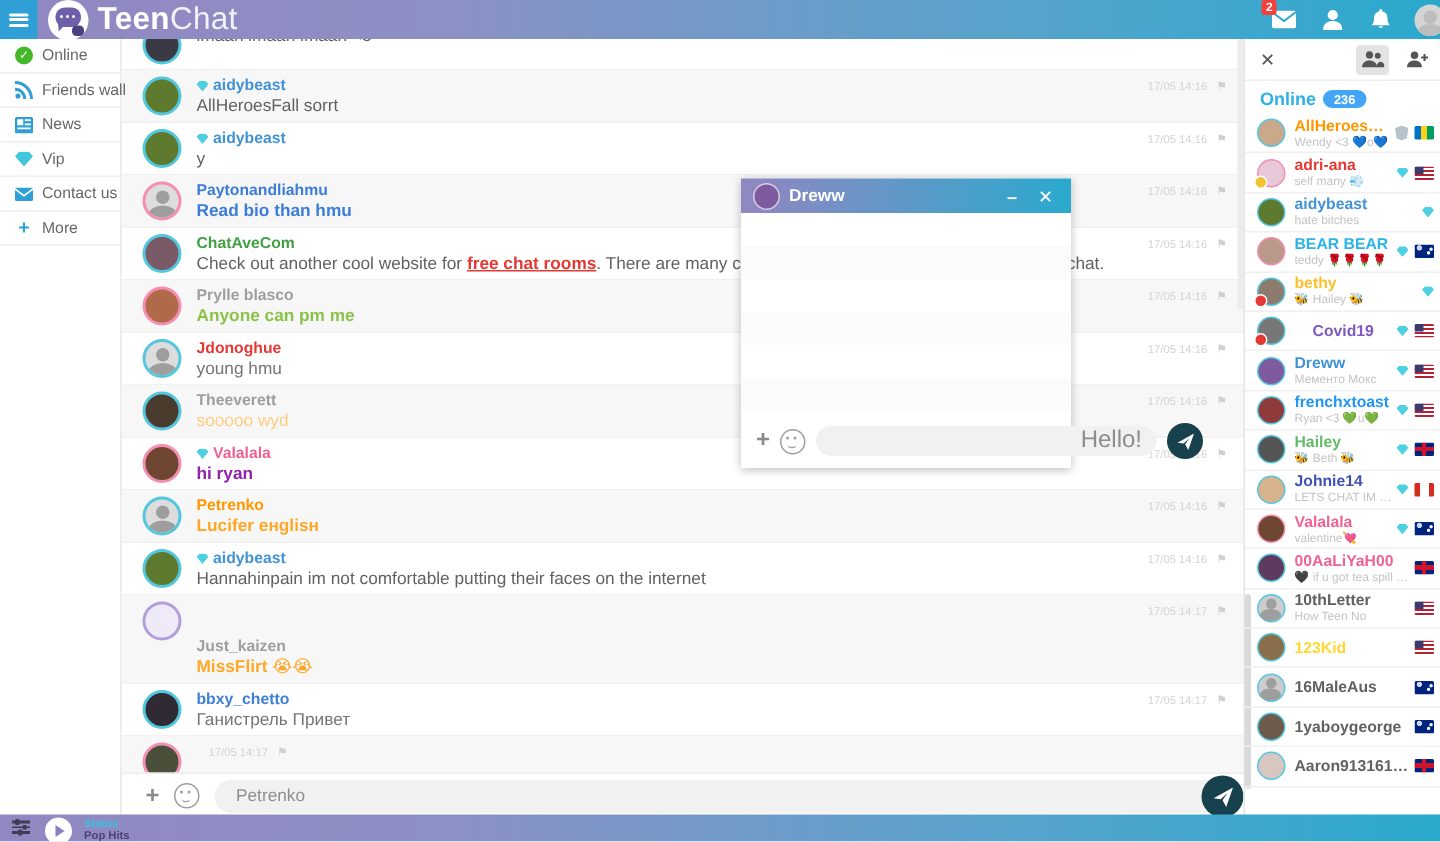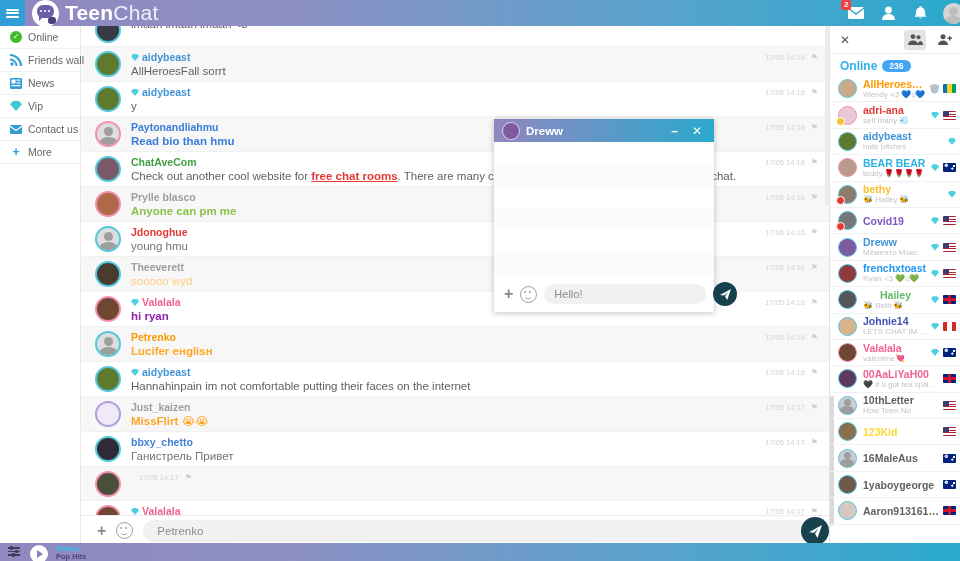--- a/index.html
+++ b/index.html
@@ -109,21 +109,21 @@
 
   
   .popup{position:absolute;left:494px;top:119px;width:220px;height:193px;z-index:40;background:#fff;
          box-shadow:0 1px 6px rgba(0,0,0,.25);display:flex;flex-direction:column;}
   .p-head{height:23px;background:linear-gradient(90deg,#9187c1,#2aa9cd);display:flex;align-items:center;padding:0 8px;gap:6px;flex:0 0 auto;}
   .p-avatar{width:16px;height:16px;border-radius:50%;background:#7e5a9e;border:1px solid rgba(255,255,255,.7);}
   .p-title{color:#fff;font-size:11.5px;font-weight:bold;flex:1;}
   .p-min,.p-close{color:#fff;font-size:12px;font-weight:bold;cursor:pointer;padding:0 4px;line-height:1;}
   .p-body{flex:1;background:repeating-linear-gradient(180deg,#fff 0 22px,#fbfbfb 22px 44px);}
   .p-foot{flex:0 0 auto;height:36px;display:flex;align-items:center;gap:7px;padding:0 6px 0 10px;background:#fff;}
-  .p-foot .pill-input{height:20px;font-size:11px;padding:0 10px;}
+  .p-foot .pill-input{height:20px;font-size:16px;padding:0 10px;text-align:right;}
   .p-send{width:24px;height:24px;border-radius:50%;background:#16414d;border:none;cursor:pointer;display:flex;align-items:center;justify-content:center;flex:0 0 auto;}
 
   
   .music{position:absolute;left:0;right:0;bottom:0;height:16px;z-index:55;
          background:linear-gradient(90deg,#9187c1 0%,#8d90c4 30%,#57a3cc 70%,#2aa9cd 100%);
          display:flex;align-items:flex-start;padding-top:2px;}
   .sliders{width:12px;height:10px;margin:2px 0 0 8px;position:relative;cursor:pointer;}
   .sliders i{display:block;height:1.6px;background:#3d3d55;margin-bottom:2px;position:relative;}
   .sliders i:after{content:"";position:absolute;top:-1px;width:3px;height:3.6px;background:#3d3d55;border-radius:1px;}
   .sliders i:nth-child(1):after{left:2px}.sliders i:nth-child(2):after{left:7px}.sliders i:nth-child(3):after{left:4px}
@@ -374,21 +374,21 @@
           </div>
           <div class="m-time">
             <span>17/05 14:16</span>
             <span class="flagmark">⚑</span>
           </div>
         </div>
         <div class="msg alt">
           <span class="m-avatar ring-purple" style="background: rgb(239, 234, 247);"></span>
           <div class="m-body">
             <div class="m-name">
-              <span style="color: rgb(158, 158, 158);">Just_kaizen</span>
+              <span style="color: rgb(158, 158, 158); margin-top: 24px;">Just_kaizen</span>
             </div>
             <div class="m-text" style="color: rgb(255, 167, 38); font-weight: bold;">MissFlirt 😭😭</div>
           </div>
           <div class="m-time">
             <span>17/05 14:17</span>
             <span class="flagmark">⚑</span>
           </div>
         </div>
         <div class="msg">
           <span class="m-avatar" style="background: rgb(47, 42, 51);"></span>
@@ -520,21 +520,21 @@
           </div>
           <div class="u-icons">
             <span class="gem"></span>
           </div>
         </div>
         <div class="u-row">
           <span class="u-avatar" style="background: rgb(119, 119, 119);">
             <i class="ubadge" style="background: rgb(229, 57, 53);"></i>
           </span>
           <div class="u-mid">
-            <div class="u-name" style="color: rgb(126, 87, 194);">Covid19</div>
+            <div class="u-name" style="color: rgb(126, 87, 194); text-align: center;">Covid19</div>
           </div>
           <div class="u-icons">
             <span class="gem"></span>
             <span class="flag us"></span>
           </div>
         </div>
         <div class="u-row">
           <span class="u-avatar" style="background: rgb(126, 90, 158);"></span>
           <div class="u-mid">
             <div class="u-name" style="color: rgb(65, 147, 214);">Dreww</div>
@@ -552,21 +552,21 @@
             <div class="u-status">Ryan &lt;3 💚u💚</div>
           </div>
           <div class="u-icons">
             <span class="gem"></span>
             <span class="flag us"></span>
           </div>
         </div>
         <div class="u-row">
           <span class="u-avatar" style="background: rgb(85, 85, 85);"></span>
           <div class="u-mid">
-            <div class="u-name" style="color: rgb(102, 187, 106); text-align: center;">Hailey</div>
+            <div class="u-name" style="color: rgb(102, 187, 106);">Hailey</div>
             <div class="u-status">🐝 Beth 🐝</div>
           </div>
           <div class="u-icons">
             <span class="gem"></span>
             <span class="flag uk"></span>
           </div>
         </div>
         <div class="u-row">
           <span class="u-avatar" style="background: rgb(217, 179, 140);"></span>
           <div class="u-mid">

